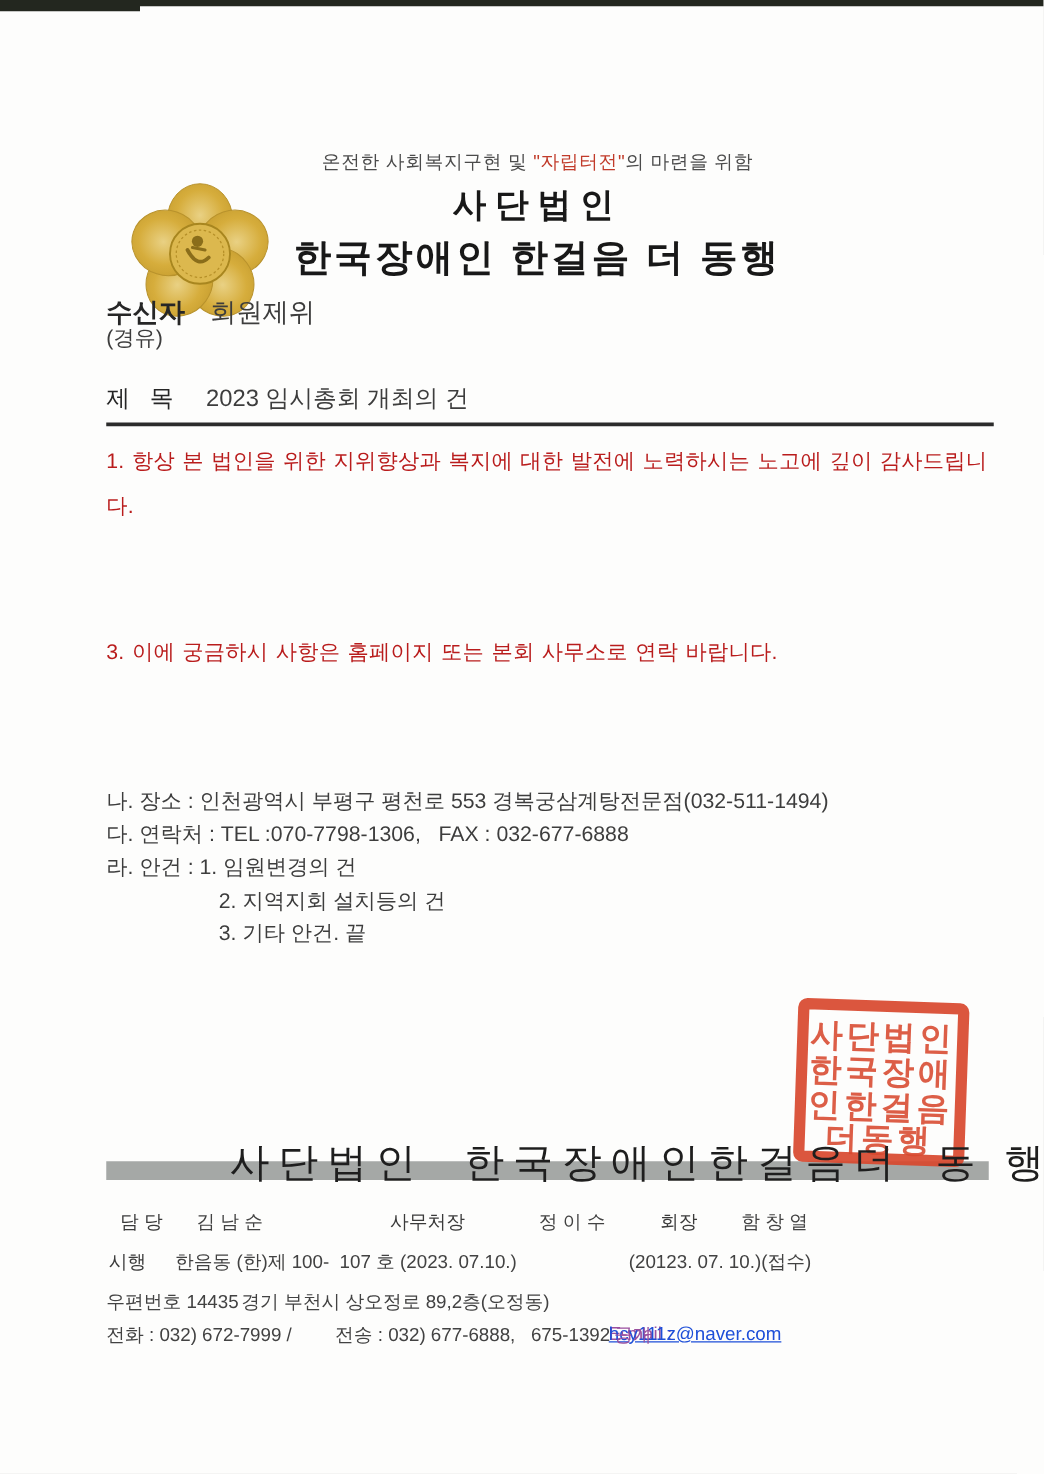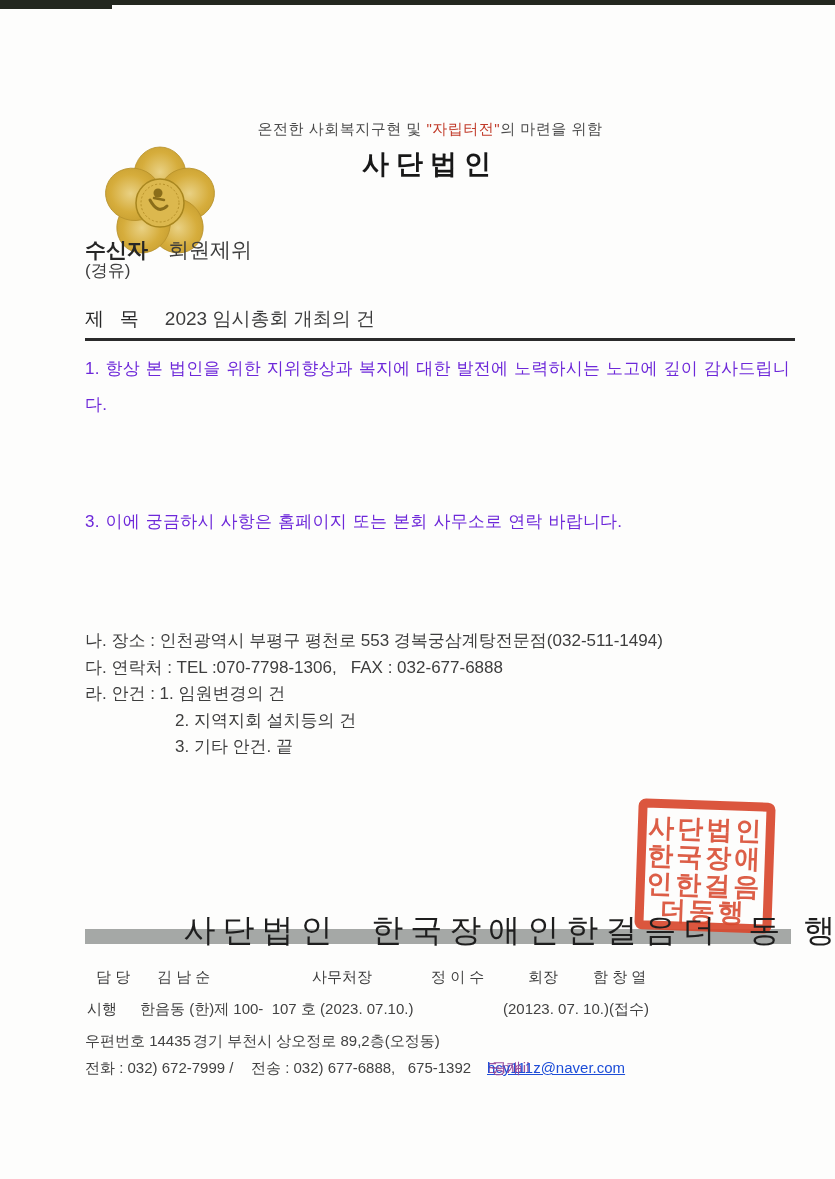--- a/index.html
+++ b/index.html
@@ -31,21 +31,21 @@
   .recipient { left: 85px; top: 236px; font-size: 21px; }
   .recipient .lab { font-weight: 700; color: #262626; }
   .recipient .val { margin-left: 20px; }
   .via { left: 85px; top: 259px; font-size: 17px; }
   .subject { left: 85px; top: 306px; font-size: 19px; }
   .subject .lab { font-weight: 400; color: #262626; white-space: pre; }
   .subject .val { margin-left: 26px; }
   .rule { left: 85px; top: 338px; width: 710px; height: 2.5px; background: #2b2b2b; }
 
   
-  .para { left: 85px; width: 714px; font-size: 17px; line-height: 36px; color: #6d28d9; letter-spacing: 0.2px; word-spacing: 1px; }
+  .para { left: 85px; width: 714px; font-size: 17px; line-height: 36px; color: #b91c1c; letter-spacing: 0.2px; word-spacing: 1px; }
   .p1 { top: 351px; }
   .p2 { top: 406px; text-align: justify; padding-left: 15px; text-indent: -15px; }
   .p3 { top: 504px; }
   .divider { left: 85px; top: 588px; width: 500px; text-align: center; font-size: 16px; color: #4a4a4a; letter-spacing: 1px; }
   .list { left: 85px; top: 628px; font-size: 17px; line-height: 26.6px; color: #3d3d3d; }
   .list div { white-space: pre; }
   .list .indent { margin-left: 90px; }
 
   
   .sig-line { left: 120px; top: 872px; font-size: 32px; color: #1e1e1e; letter-spacing: 7px; z-index: 6; white-space: pre; }
@@ -102,20 +102,21 @@
         <circle cx="60" cy="47" r="4.5" fill="#8a6d1a"></circle>
         <path d="M52,54 q8,15 17,6" stroke="#8a6d1a" stroke-width="3" fill="none" stroke-linecap="round"></path>
         <path d="M56,52 l10,2" stroke="#8a6d1a" stroke-width="2.5" fill="none" stroke-linecap="round"></path>
       </g>
     </svg>
   </div>
 
   <div class="abs header-center">
     <div class="tagline"><span>온전한 사회복지구현 및 </span><span class="hl">"자립터전"</span><span>의 마련을 위함</span></div>
     <div class="org-type">사단법인</div>
+    <div class="org-name">한국장애인 한걸음 더 동행</div>
   </div>
 
   <div class="abs recipient">
     <span class="lab">수신자</span><span class="val">회원제위</span>
   </div>
   <div class="abs via">(경유)</div>
 
   <div class="abs subject">
     <span class="lab">제   목</span><span class="val">2023 임시총회 개최의 건</span>
   </div>
@@ -166,17 +167,17 @@
     <span style="left:503px">(20123. 07. 10.)(접수)</span>
   </div>
 
   <div class="abs f-row r3">
     <span style="left:85px">우편번호 14435</span>
     <span style="left:193px">경기 부천시 상오정로 89,2층(오정동)</span>
   </div>
 
   <div class="abs f-row r4">
     <span style="left:85px">전화 : 032) 672-7999 /</span>
-    <span style="left:251px">전송 : 032) 677-6888,   675-1392</span>
+    <span style="left:268px">전송 : 032) 677-6888,   675-1392</span>
     <span style="left:487px" class="email-group"><span>E-mail : </span><span class="email-link">hcy111z@naver.com</span><span> 공개</span></span>
   </div>
 
 </div>
 
 </body></html>

